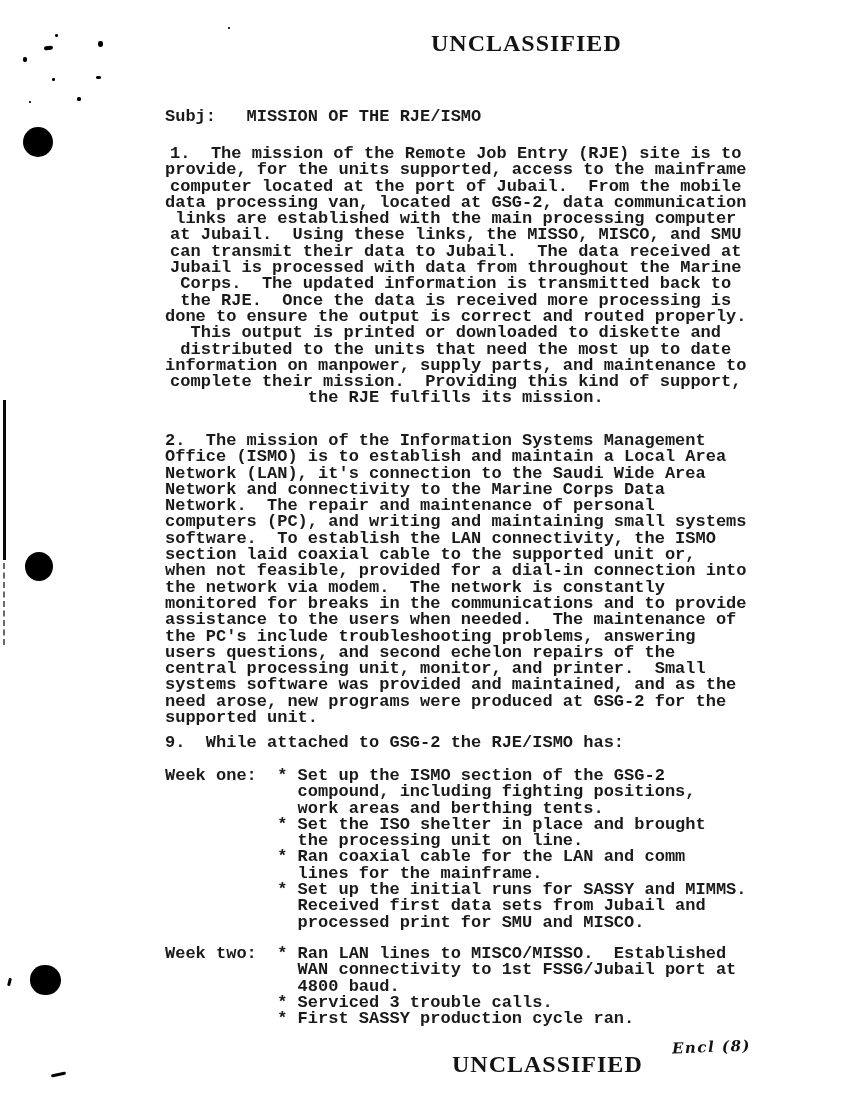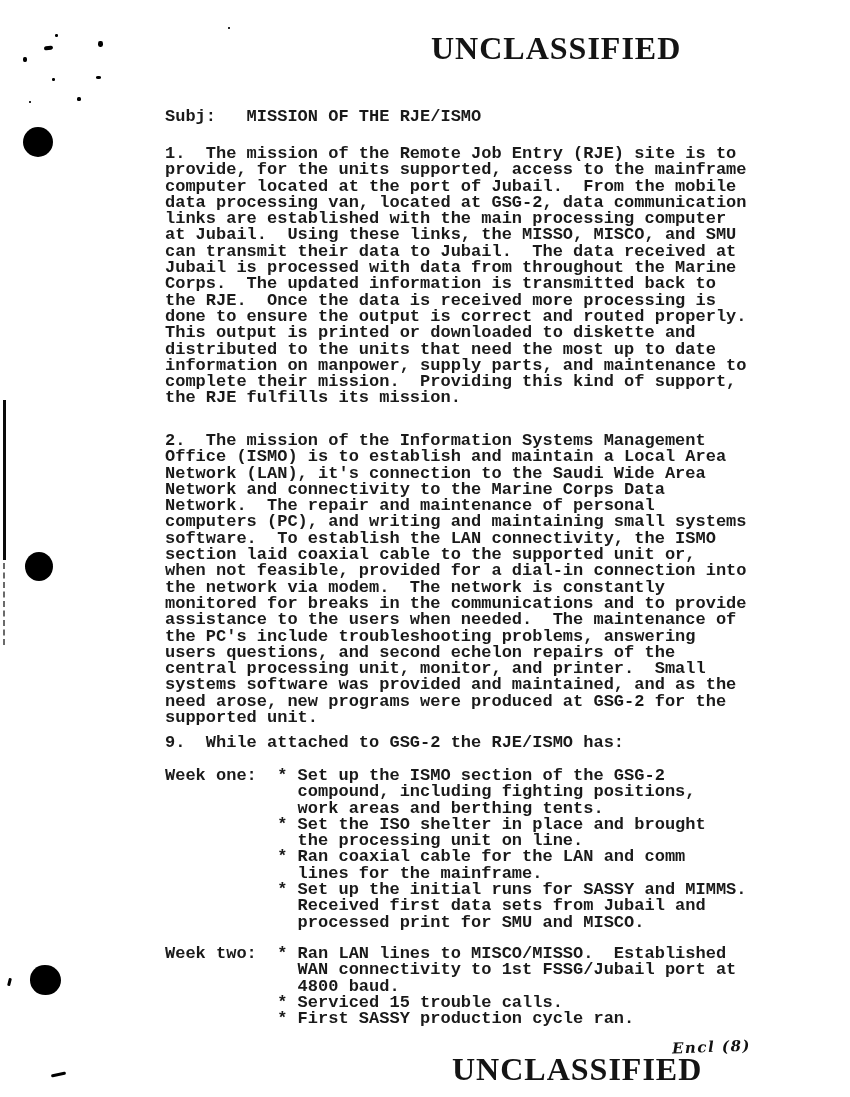--- a/index.html
+++ b/index.html
@@ -10,40 +10,40 @@
     margin: 0 auto;
     background: #ffffff;
     overflow: hidden;
     font-family: "Liberation Mono", "DejaVu Sans Mono", monospace;
     color: #161616;
   }
   .classification {
     position: absolute;
     font-family: "Liberation Serif", "DejaVu Serif", serif;
     font-weight: 700;
-    font-size: 32px;
+    font-size: 24px;
     letter-spacing: 1px;
     color: #141414;
     white-space: pre;
   }
   .classification.header { left: 431px; top: 30px; }
   .classification.footer { left: 452px; top: 1051px; }
   .typed {
     position: absolute;
     left: 165px;
     white-space: pre;
     font-family: "Liberation Mono", "DejaVu Sans Mono", monospace;
     font-weight: 700;
     font-size: 17px;
     line-height: 16.3px;
     color: #1a1a1a;
     margin: 0;
   }
   .subject   { top: 109px; }
-  .para1     { top: 146px; }
+  .para1     { top: 146px; text-align: center; }
   .para2     { top: 433px; }
   .para3     { top: 735px; }
   .week-one  { top: 768px; }
   .week-two  { top: 946px; }
   .encl-note {
     position: absolute;
     left: 672px;
     top: 1038px;
     font-family: "DejaVu Serif", "Liberation Serif", serif;
     font-style: italic;
@@ -152,20 +152,20 @@
              the processing unit on line.
            * Ran coaxial cable for the LAN and comm
              lines for the mainframe.
            * Set up the initial runs for SASSY and MIMMS.
              Received first data sets from Jubail and
              processed print for SMU and MISCO.</div>
 
   <div class="typed week-two">Week two:  * Ran LAN lines to MISCO/MISSO.  Established
              WAN connectivity to 1st FSSG/Jubail port at
              4800 baud.
-           * Serviced 15 trouble calls.
+           * Serviced 3 trouble calls.
            * First SASSY production cycle ran.</div>
 
   <div class="classification footer">UNCLASSIFIED</div>
 
   <div class="encl-note">Encl (8)</div>
 
 </div>
 
 </body></html>

